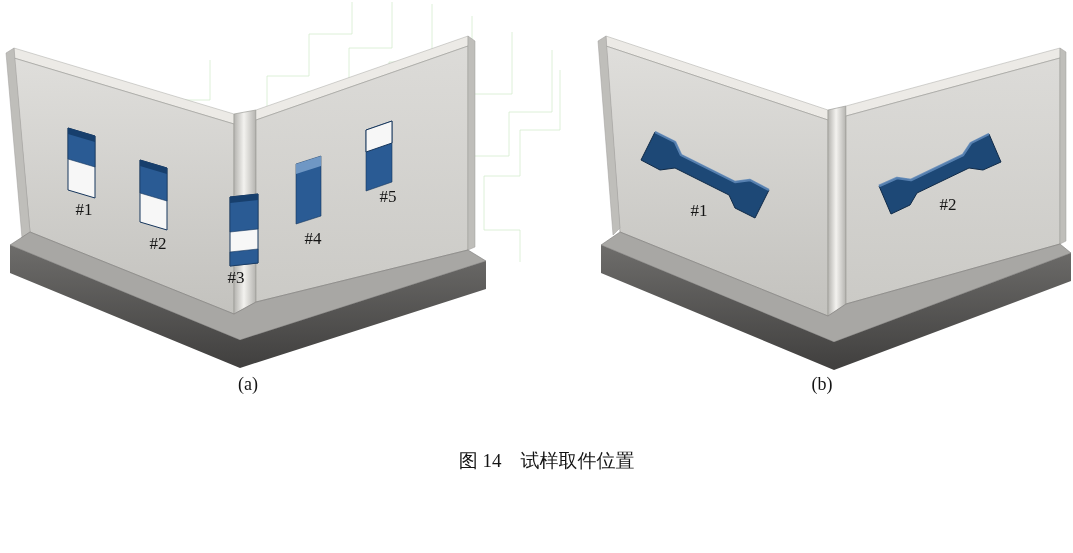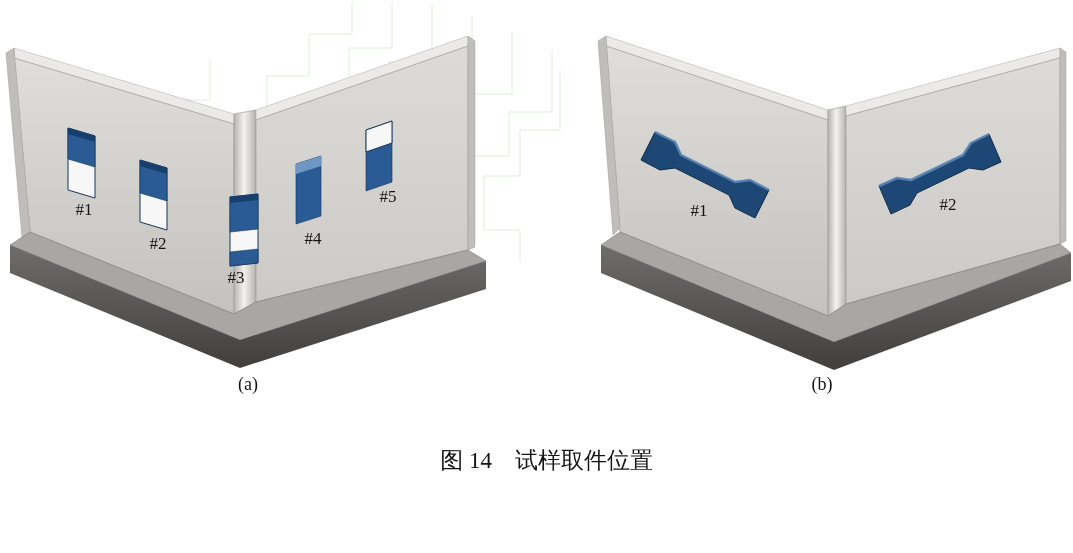--- a/index.html
+++ b/index.html
@@ -54,21 +54,21 @@
     position: absolute;
     top: 407px;
     left: 0;
     width: 1073px;
     text-align: center;
     color: #141414;
     white-space: pre-wrap;
   }
   .caption-line {
     line-height: 36px;
-    font-size: 23px;
+    font-size: 19px;
     margin-left: 20px;
   }
   .caption-line .cap-item { display: inline-block; }
   .caption-line .gap-right { margin-right: 38px; }
 </style>
 </head>
 <body>
 
 <div class="page">
 

